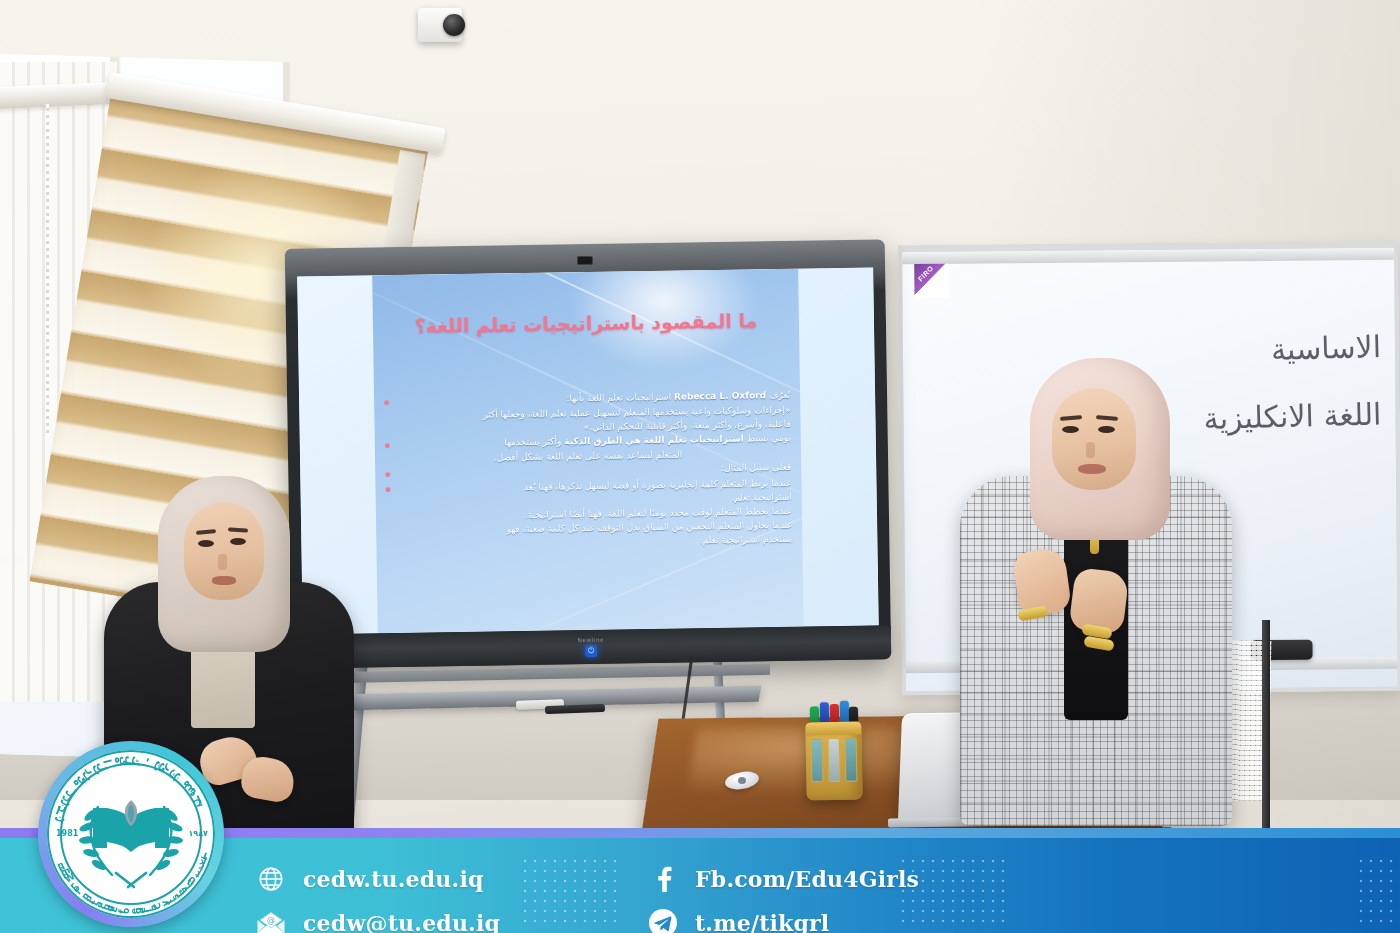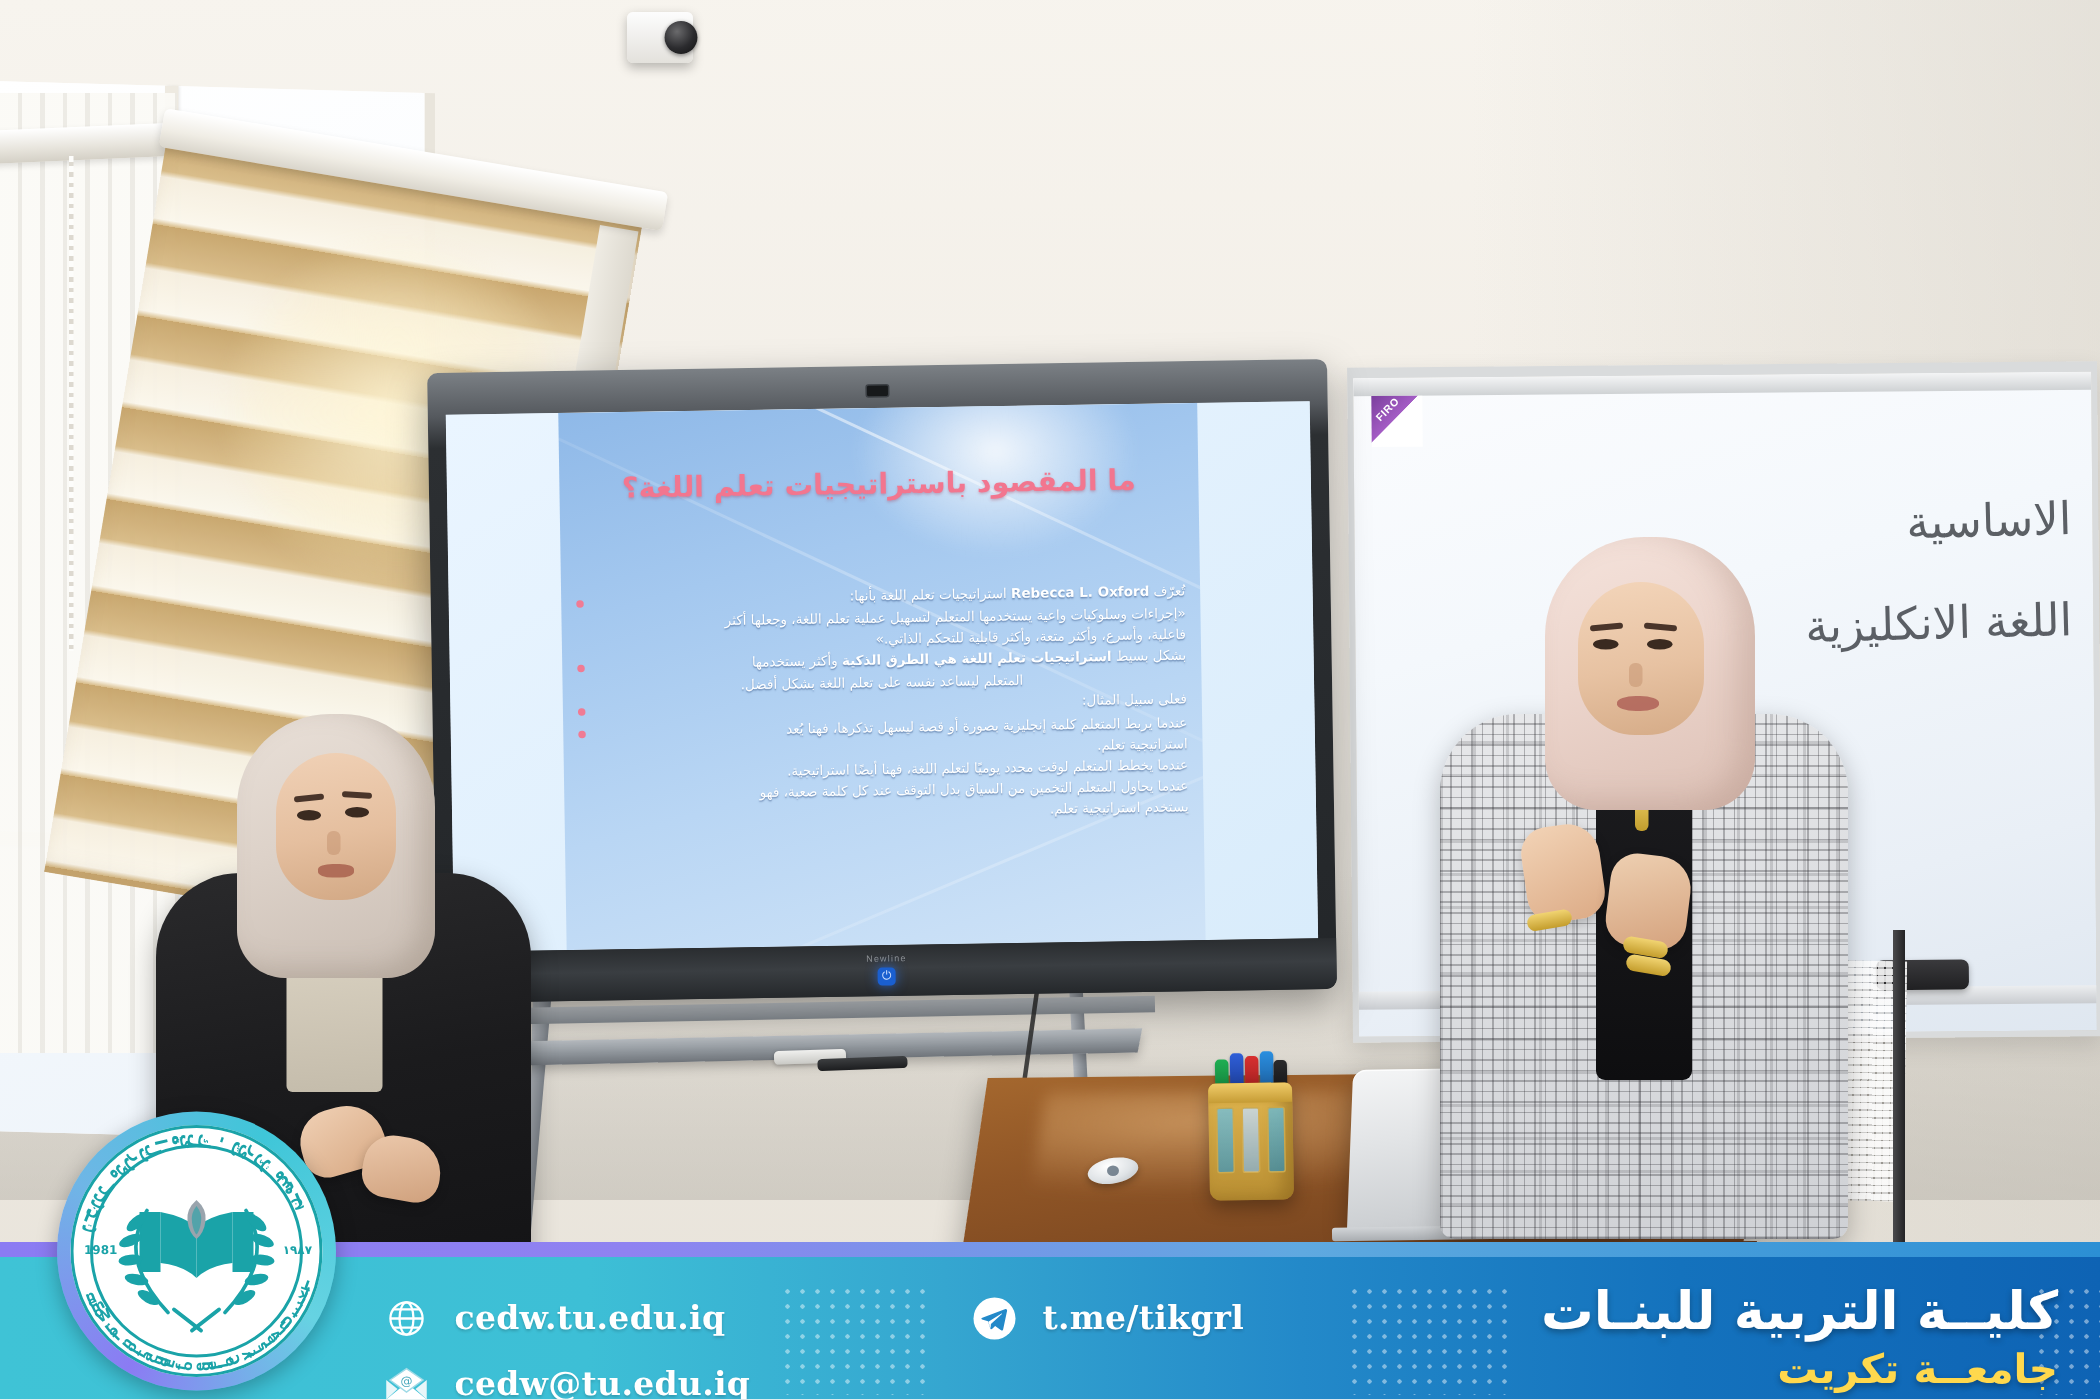--- a/index.html
+++ b/index.html
@@ -691,21 +691,21 @@
               <b>Rebecca L. Oxford</b>
               <span>استراتيجيات تعلم اللغة بأنها:</span>
             </span>
           </div>
           <div class="sub-line-r">«إجراءات وسلوكيات واعية يستخدمها المتعلم لتسهيل عملية تعلم اللغة، وجعلها أكثر</div>
           <div class="sub-line-r">فاعلية، وأسرع، وأكثر متعة، وأكثر قابلية للتحكم الذاتي.»</div>
 
           <div class="bullet-row">
             <span class="bdot"></span>
             <span class="btext">
-              <span>بشكل بسيط</span>
+              <span>يومي بسيط</span>
               <b class="hl">استراتيجيات تعلم اللغة هي الطرق الذكية</b>
               <span>وأكثر يستخدمها</span>
             </span>
           </div>
           <div class="sub-line">المتعلم ليساعد نفسه على تعلم اللغة بشكل أفضل.</div>
 
           <div class="bullet-row">
             <span class="bdot"></span>
             <span class="btext">فعلى سبيل المثال:</span>
           </div>
@@ -837,33 +837,37 @@
               <text x="15" y="12" font-size="8" fill="#4aa9bd" text-anchor="middle" font-family="DejaVu Sans, sans-serif">@</text>
             </svg>
           </span>
           <span class="c-text">cedw@tu.edu.iq</span>
         </div>
       </div>
 
       <div class="contact-col col-2">
         <div class="contact-row">
           <span class="c-icon">
+            <svg width="26" height="28" viewBox="0 0 26 28">
+              <path fill="#ffffff" d="M16.8 27V15.6h3.9l.6-4.5h-4.5V8.2c0-1.3.36-2.2 2.23-2.2H21.5V2c-.41-.06-1.83-.18-3.48-.18-3.45 0-5.8 2.1-5.8 5.96v3.32H8.3v4.5h3.92V27z"></path>
+            </svg>
+          </span>
+          <span class="c-text">Fb.com/Edu4Girls</span>
+        </div>
+        <div class="contact-row">
+          <span class="c-icon">
             <svg width="30" height="30" viewBox="0 0 30 30">
               <circle cx="15" cy="15" r="14" fill="#ffffff"></circle>
               <path fill="#2389c9" d="M22.3 8.6 6.9 14.5c-.9.36-.9.88-.16 1.1l3.9 1.22 1.5 4.6c.18.5.33.69.68.69.35 0 .5-.16.7-.35l1.9-1.84 3.95 2.92c.72.4 1.24.2 1.42-.67l2.57-12.1c.26-1.07-.42-1.56-1.02-1.47zM10.9 17.2l8.57-5.4c.42-.26.8-.12.49.17l-7.34 6.63-.28 3.05z"></path>
             </svg>
           </span>
           <span class="c-text">t.me/tikgrl</span>
         </div>
       </div>
 
-      <div class="brand-block">
-        <div class="brand-ar">كليــة التربية للبنـات</div>
-        <div class="brand-uni">جامعــة تكريت</div>
-      </div>
     </div>
   </div>
 
   <div class="logo-wrap">
     <div class="logo-ring-outer"></div>
     <div class="logo-disc"></div>
     <div class="logo-inner-ring"></div>
     <div class="logo-arc-text" id="logo-arc">
         <span class="arc-ch arc-ch-ar" style="transform: rotate(-72deg) translate(0px, -78px) rotate(90deg);">ت</span>
         <span class="arc-ch arc-ch-ar" style="transform: rotate(-67.5deg) translate(0px, -78px) rotate(90deg);">ا</span>

